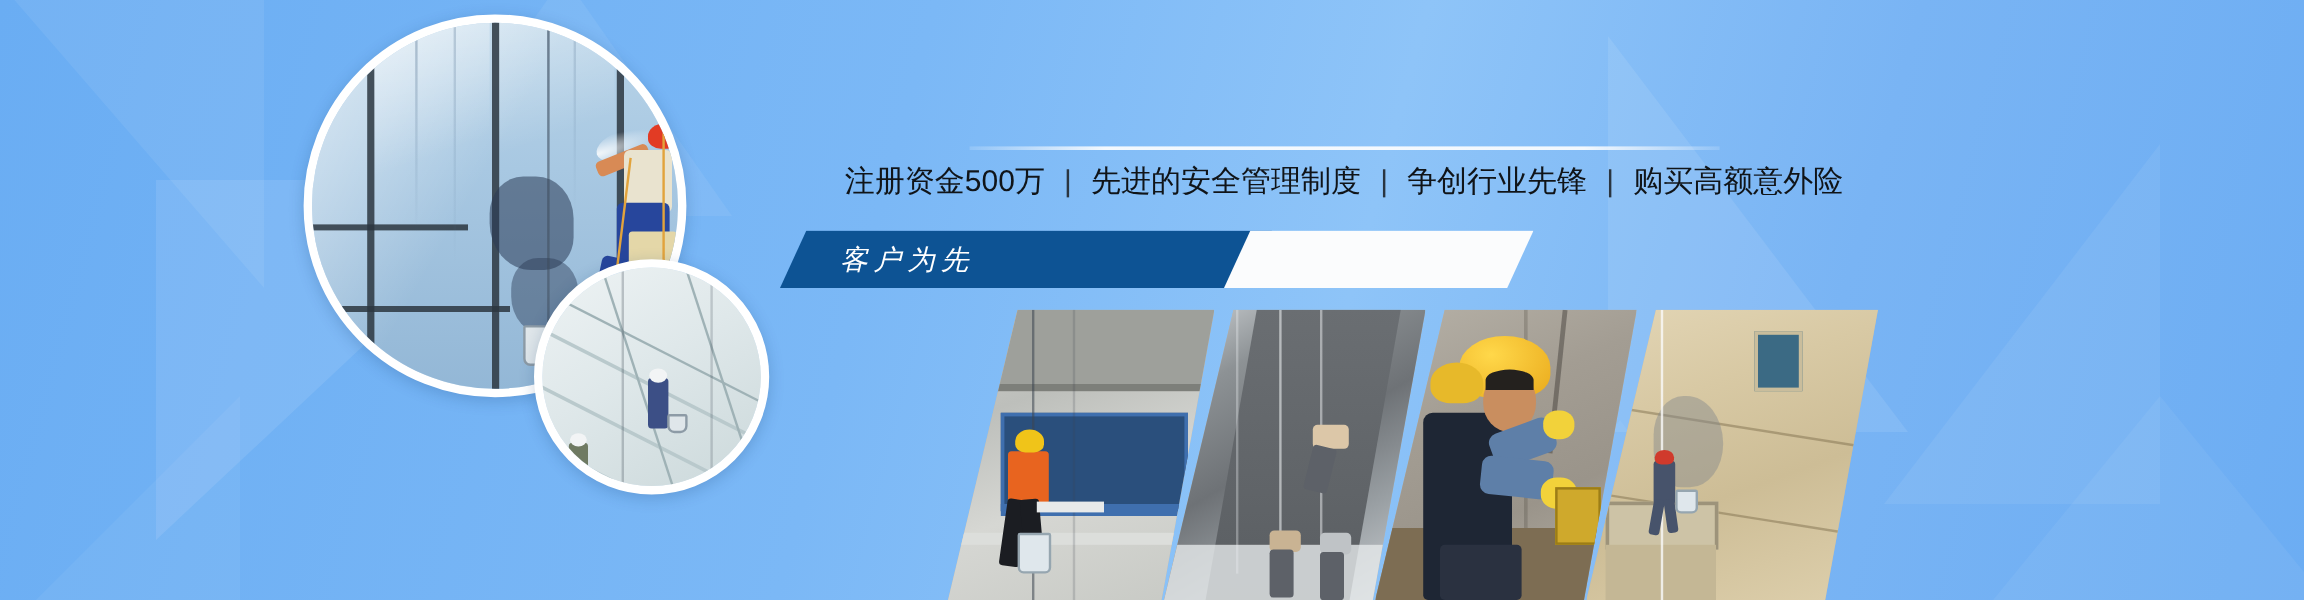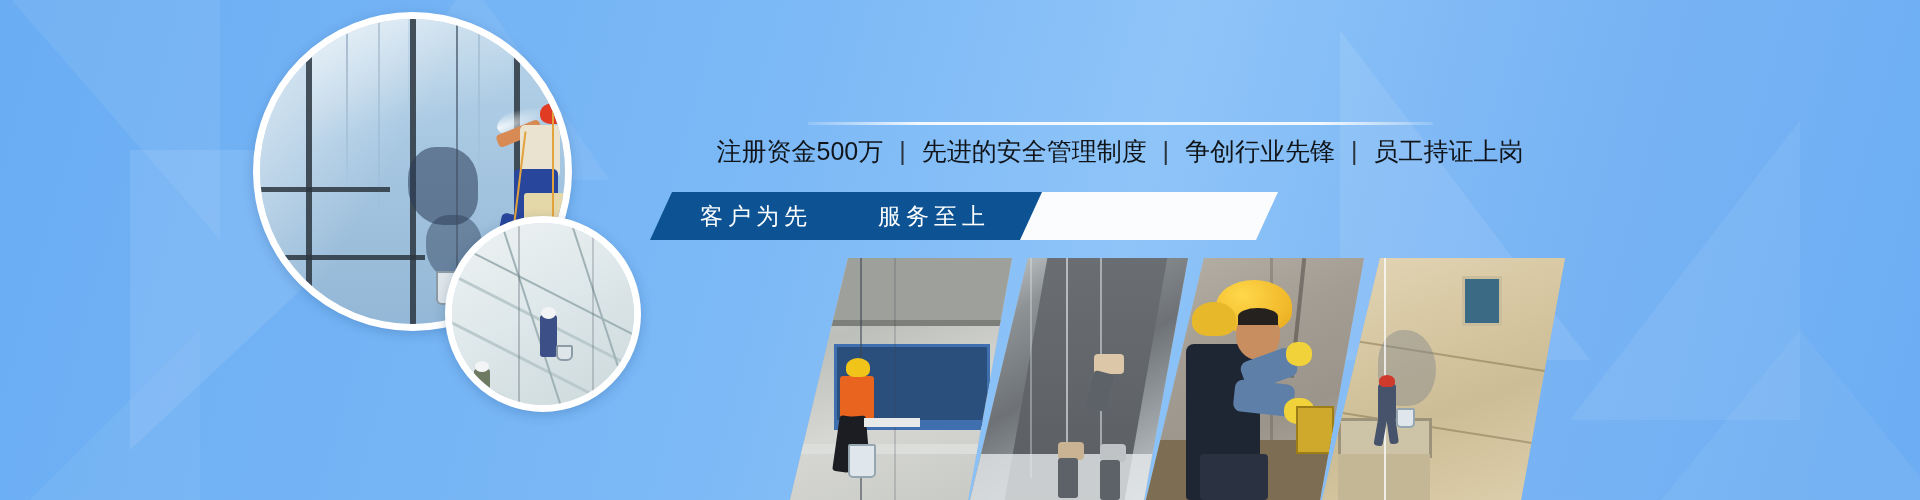--- a/index.html
+++ b/index.html
@@ -104,21 +104,21 @@
   }
   .slg-light{
     position:absolute;left:350px;top:0;width:278px;height:48px;
     background:#fbfcfd;
     clip-path:polygon(42px 0,278px 0,256px 48px,20px 48px);
   }
   .slg-txt{
     position:absolute;top:0;height:48px;line-height:48px;
     font-size:23px;letter-spacing:5px;white-space:nowrap;
   }
-  .slg-t1{left:50px;color:#ffffff;}
+  .slg-t1{left:50px;color:#ffffff;font-style:italic;}
   .slg-t2{left:228px;color:#ffffff;}
   .slg-t3{left:400px;color:#0d5394;}
 
   
   .strip{
     position:absolute;left:150px;top:258px;width:775px;height:242px;
     overflow:hidden;
   }
   .panel{
     position:absolute;top:0;height:242px;overflow:hidden;
@@ -238,28 +238,27 @@
 
     <div class="title-rule"></div>
 
     <div class="subtitle">
       <span>注册资金500万</span>
       <span class="sep">|</span>
       <span>先进的安全管理制度</span>
       <span class="sep">|</span>
       <span>争创行业先锋</span>
       <span class="sep">|</span>
-      <span>员工持证上岗</span>
+      <span>购买高额意外险</span>
     </div>
 
     <div class="slogan-bar">
       <div class="slg-dark"></div>
       <div class="slg-light"></div>
       <div class="slg-txt slg-t1">客户为先</div>
-      <div class="slg-txt slg-t2">服务至上</div>
     </div>
 
     <div class="strip">
 
       <div class="panel p1">
         <div class="panel-inner">
           <div class="blk" style="left:0;top:0;width:222px;height:62px;background:#9ea09b;"></div>
           <div class="blk" style="left:0;top:62px;width:222px;height:6px;background:#7d7f7a;"></div>
           <div class="win-blue" style="left:44px;top:86px;width:150px;height:76px;"></div>
           <div class="blk" style="left:44px;top:162px;width:150px;height:10px;background:#3f6fae;"></div>

